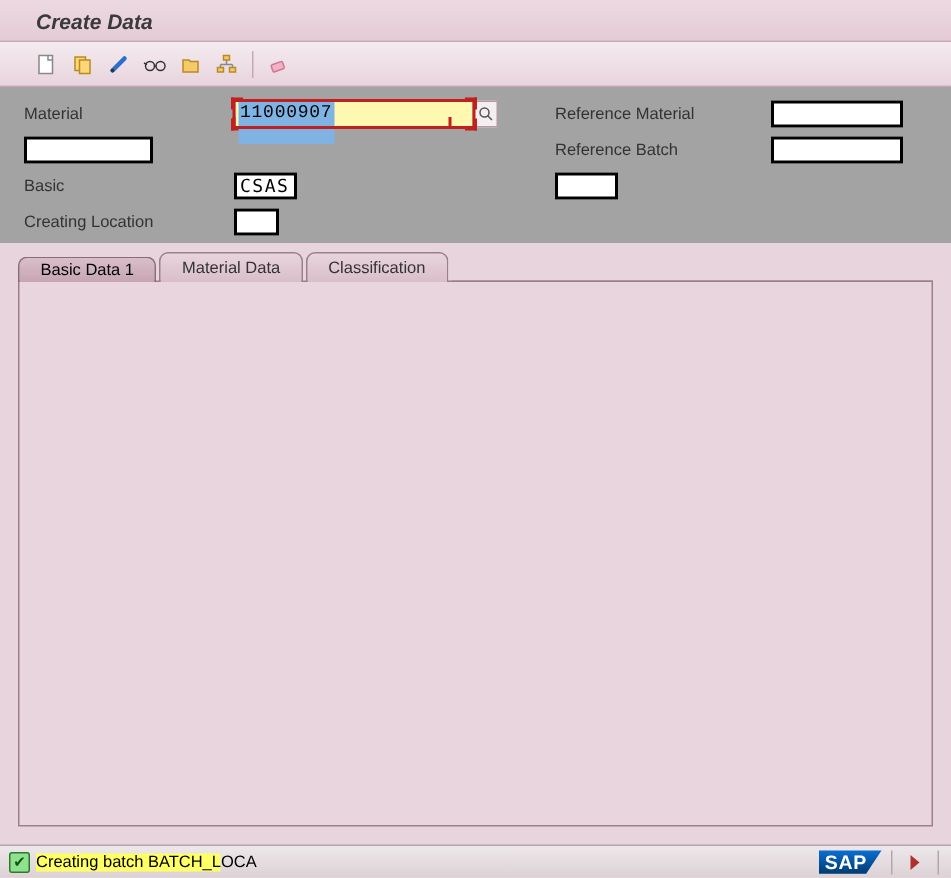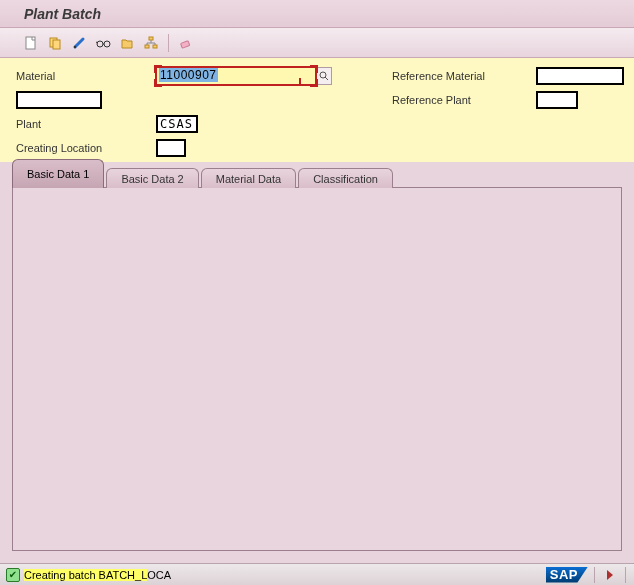--- a/index.html
+++ b/index.html
@@ -50,24 +50,24 @@
   }
   .toolbar-sep {
     width: 1px;
     height: 18px;
     background: #c7a9b5;
     margin: 0 4px;
   }
 
   
   .form-area {
-    background: #fef9c3;
+    background: #a3a3a3;
     padding: 8px 16px 4px 16px;
     display: flex;
-    gap: 60px;
+    gap: 38px;
   }
   .form-col { display: flex; flex-direction: column; gap: 4px; }
   .form-row {
     display: flex;
     align-items: center;
     height: 20px;
   }
   .form-label {
     display: inline-block;
     width: 140px;
@@ -125,24 +125,25 @@
   .input-sloc  { width: 30px; }
   .input-refmat { width: 88px; }
   .input-refbatch { width: 88px; }
   .input-refplant { width: 42px; }
 
   .material-value {
     display: inline-block;
     background: #7fb3e3;
     color: #000;
     padding: 0 1px;
-    height: 14px;
+    height: 28px;
     line-height: 14px;
     font-size: 12px;
     letter-spacing: 0.5px;
+    font-family: Liberation Mono, monospace;
   }
 
   
   .tabstrip {
     margin: 4px 12px 0 12px;
     display: flex;
     align-items: flex-end;
     height: 22px;
     position: relative;
     z-index: 2;
@@ -159,21 +160,21 @@
     display: inline-flex;
     align-items: center;
     cursor: pointer;
     font-size: 11px;
     position: relative;
   }
   .tab.active {
     background: linear-gradient(#d9bec9, #c6a5b3);
     color: #000;
     border-color: #8a6b79;
-    height: 29px;
+    height: 17px;
     z-index: 3;
   }
   .tab-gap { flex: 1; border-bottom: 1px solid #9c7f8c; height: 1px; align-self: flex-end; }
 
   
   .tab-body {
     margin: 0 12px 0 12px;
     background: #e9d5de;
     border: 1px solid #9c7f8c;
     border-top: 1px solid #9c7f8c;
@@ -240,21 +241,21 @@
     border-left: 6px solid #b03030;
     margin: 0 6px;
   }
 
   svg { display: block; }
 </style>
 </head>
 <body>
 
 <div class="title-bar">
-  <h1>Plant Batch</h1>
+  <h1>Create Data</h1>
 </div>
 
 <div class="toolbar">
   <span class="toolbar-btn">
     <svg width="14" height="14">
         <rect x="2" y="1" width="9" height="12" fill="#fff" stroke="#888"></rect>
         <polyline points="8,1 8,4 11,4" fill="none" stroke="#888"></polyline>
       </svg>
   </span>
   <span class="toolbar-btn">
@@ -315,44 +316,46 @@
               <circle cx="4" cy="4" r="3" fill="none" stroke="#555"></circle>
               <line x1="6" y1="6" x2="9" y2="9" stroke="#555"></line>
             </svg>
         </div>
       </span>
     </div>
     <div class="form-row">
       <input class="form-input input-batch" value="" style="">
     </div>
     <div class="form-row">
-      <span class="form-label">Plant</span>
+      <span class="form-label">Basic</span>
       <input class="form-input input-plant" value="CSAS" style="">
     </div>
     <div class="form-row">
       <span class="form-label">Creating Location</span>
       <input class="form-input input-sloc" value="" style="">
     </div>
   </div>
 
   <div class="form-col col2">
     <div class="form-row">
       <span class="form-label">Reference Material</span>
       <input class="form-input input-refmat" value="" style="">
     </div>
     <div class="form-row">
-      <span class="form-label">Reference Plant</span>
+      <span class="form-label">Reference Batch</span>
+      <input class="form-input input-refbatch" value="" style="">
+    </div>
+    <div class="form-row">
       <input class="form-input input-refplant" value="" style="">
     </div>
   </div>
 </div>
 
 <div class="tabstrip">
   <div class="tab active">Basic Data 1</div>
-  <div class="tab">Basic Data 2</div>
   <div class="tab">Material Data</div>
   <div class="tab">Classification</div>
   <div class="tab-gap"></div>
 </div>
 <div class="tab-body"></div>
 
 <div class="status-bar">
   <span class="status-icon">✔</span>
   <span class="status-msg">
     <span class="hl">Creating batch BATCH_L</span><span>OCA</span>

